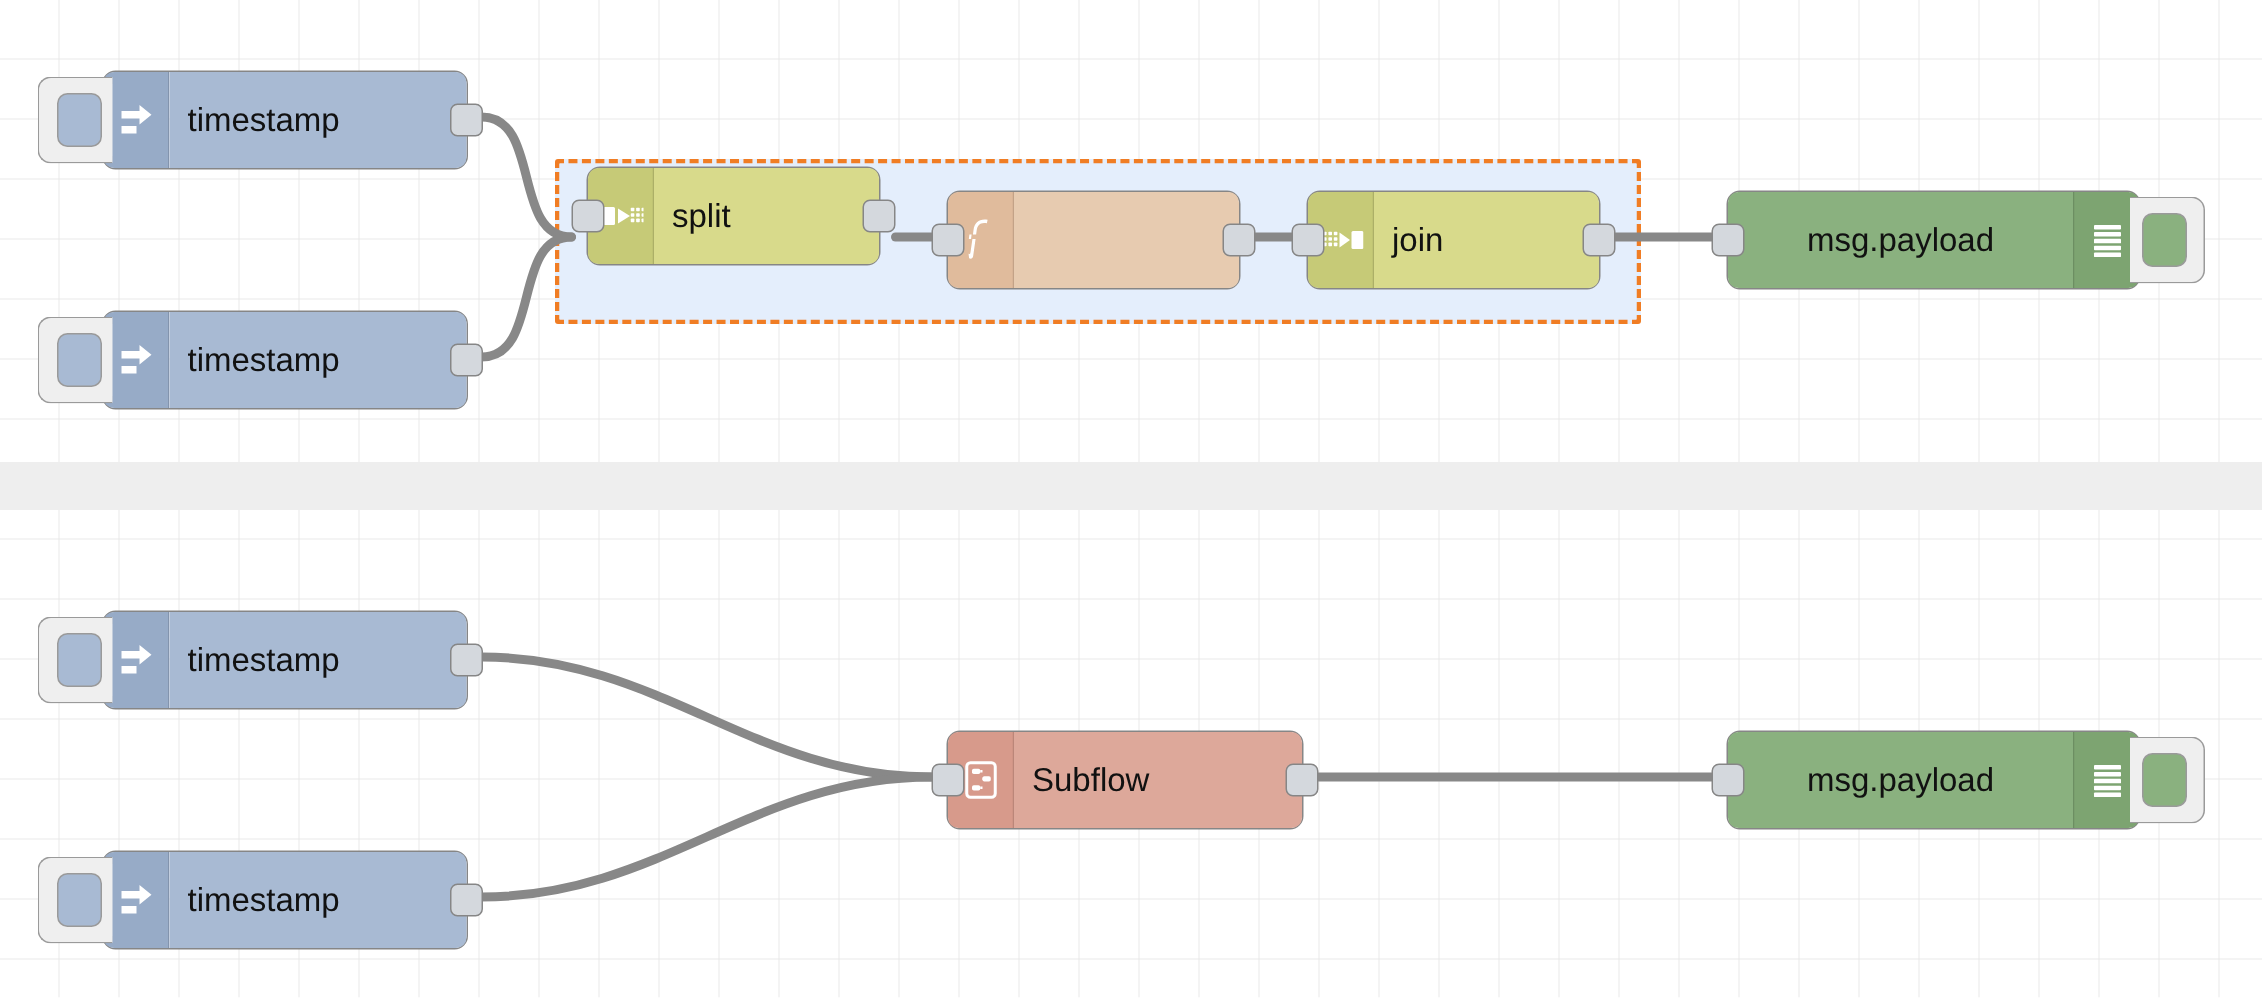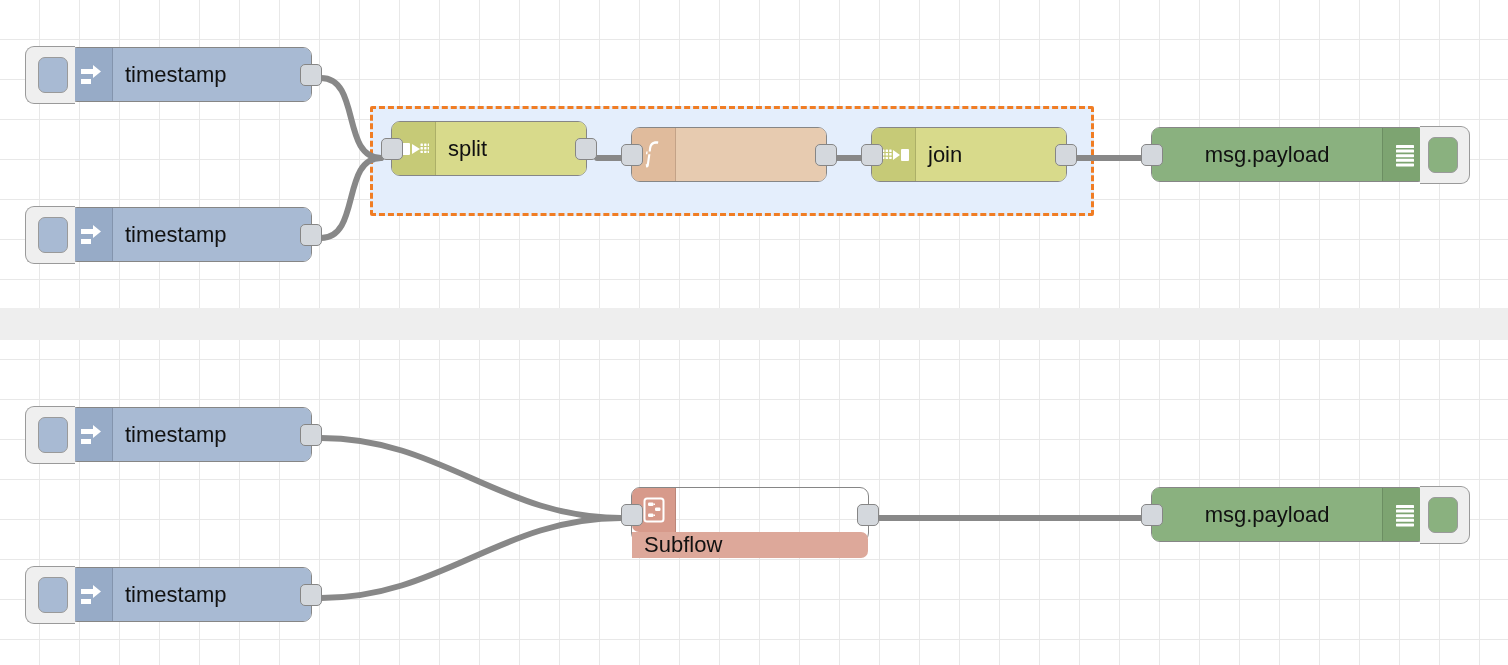--- a/index.html
+++ b/index.html
@@ -52,24 +52,25 @@
     background: #e4eefc;
     border: 3px dashed #f07d24;
     border-radius: 2px;
   }
 
   
   .node {
     position: absolute;
     display: flex;
     align-items: stretch;
-    height: 55px;
+    height: 66px;
     border: 1.6px solid #868686;
     border-radius: 9px;
     overflow: visible;
+    justify-content: center;
   }
   .node-icon-band {
     width: 44px;
     flex: 0 0 44px;
     display: flex;
     align-items: center;
     justify-content: center;
     border-top-left-radius: 7px;
     border-bottom-left-radius: 7px;
     border-right: 1.4px solid rgba(0,0,0,0.13);
@@ -205,21 +206,21 @@
           </svg>
         </div>
         <div class="node-body">
           <span class="node-label">timestamp</span>
         </div>
         <div class="port out"></div>
         <div class="side-button left">
           <div class="swatch"></div>
         </div>
       </div>
-      <div class="node n-split" style="left: 391px; top: 121px; width: 196px;">
+      <div class="node n-split" style="left: 391px; top: 111px; width: 196px;">
         <div class="node-icon-band">
           <svg class="icon-svg" width="30" height="30" viewBox="0 0 30 30">
             <rect x="3" y="9" width="8" height="12" rx="1" fill="#ffffff"></rect>
             <polygon points="13,10 21,15 13,20" fill="#ffffff"></polygon>
             <rect x="21.5" y="9.5" width="2.4" height="2.4" rx="0.5" fill="#ffffff"></rect>
             <rect x="25.1" y="9.5" width="2.4" height="2.4" rx="0.5" fill="#ffffff"></rect>
             <rect x="28.7" y="9.5" width="2.4" height="2.4" rx="0.5" fill="#ffffff"></rect>
             <rect x="21.5" y="13.1" width="2.4" height="2.4" rx="0.5" fill="#ffffff"></rect>
             <rect x="25.1" y="13.1" width="2.4" height="2.4" rx="0.5" fill="#ffffff"></rect>
             <rect x="28.7" y="13.1" width="2.4" height="2.4" rx="0.5" fill="#ffffff"></rect>
@@ -305,21 +306,21 @@
           </svg>
         </div>
         <div class="node-body">
           <span class="node-label">timestamp</span>
         </div>
         <div class="port out"></div>
         <div class="side-button left">
           <div class="swatch"></div>
         </div>
       </div>
-      <div class="node n-subflow" style="left: 631px; top: 487px; width: 238px; flex-direction: column;">
+      <div class="node n-subflow" style="left: 631px; top: 487px; width: 238px;">
         <div class="node-icon-band">
           <svg class="icon-svg" width="30" height="30" viewBox="0 0 30 30">
             <rect x="5.5" y="3.5" width="19" height="23" rx="2.5" fill="none" stroke="#ffffff" stroke-width="2"></rect>
             <rect x="9" y="7.5" width="5.5" height="3.5" rx="1.2" fill="#ffffff"></rect>
             <rect x="16" y="12.5" width="5.5" height="3.5" rx="1.2" fill="#ffffff"></rect>
             <rect x="9" y="18.5" width="5.5" height="3.5" rx="1.2" fill="#ffffff"></rect>
             <path d="M14.5 9.2 H16 M16 14.2 H18 M14.5 20.2 H16" stroke="#ffffff" stroke-width="1.6" fill="none"></path>
           </svg>
         </div>
         <div class="node-body">

